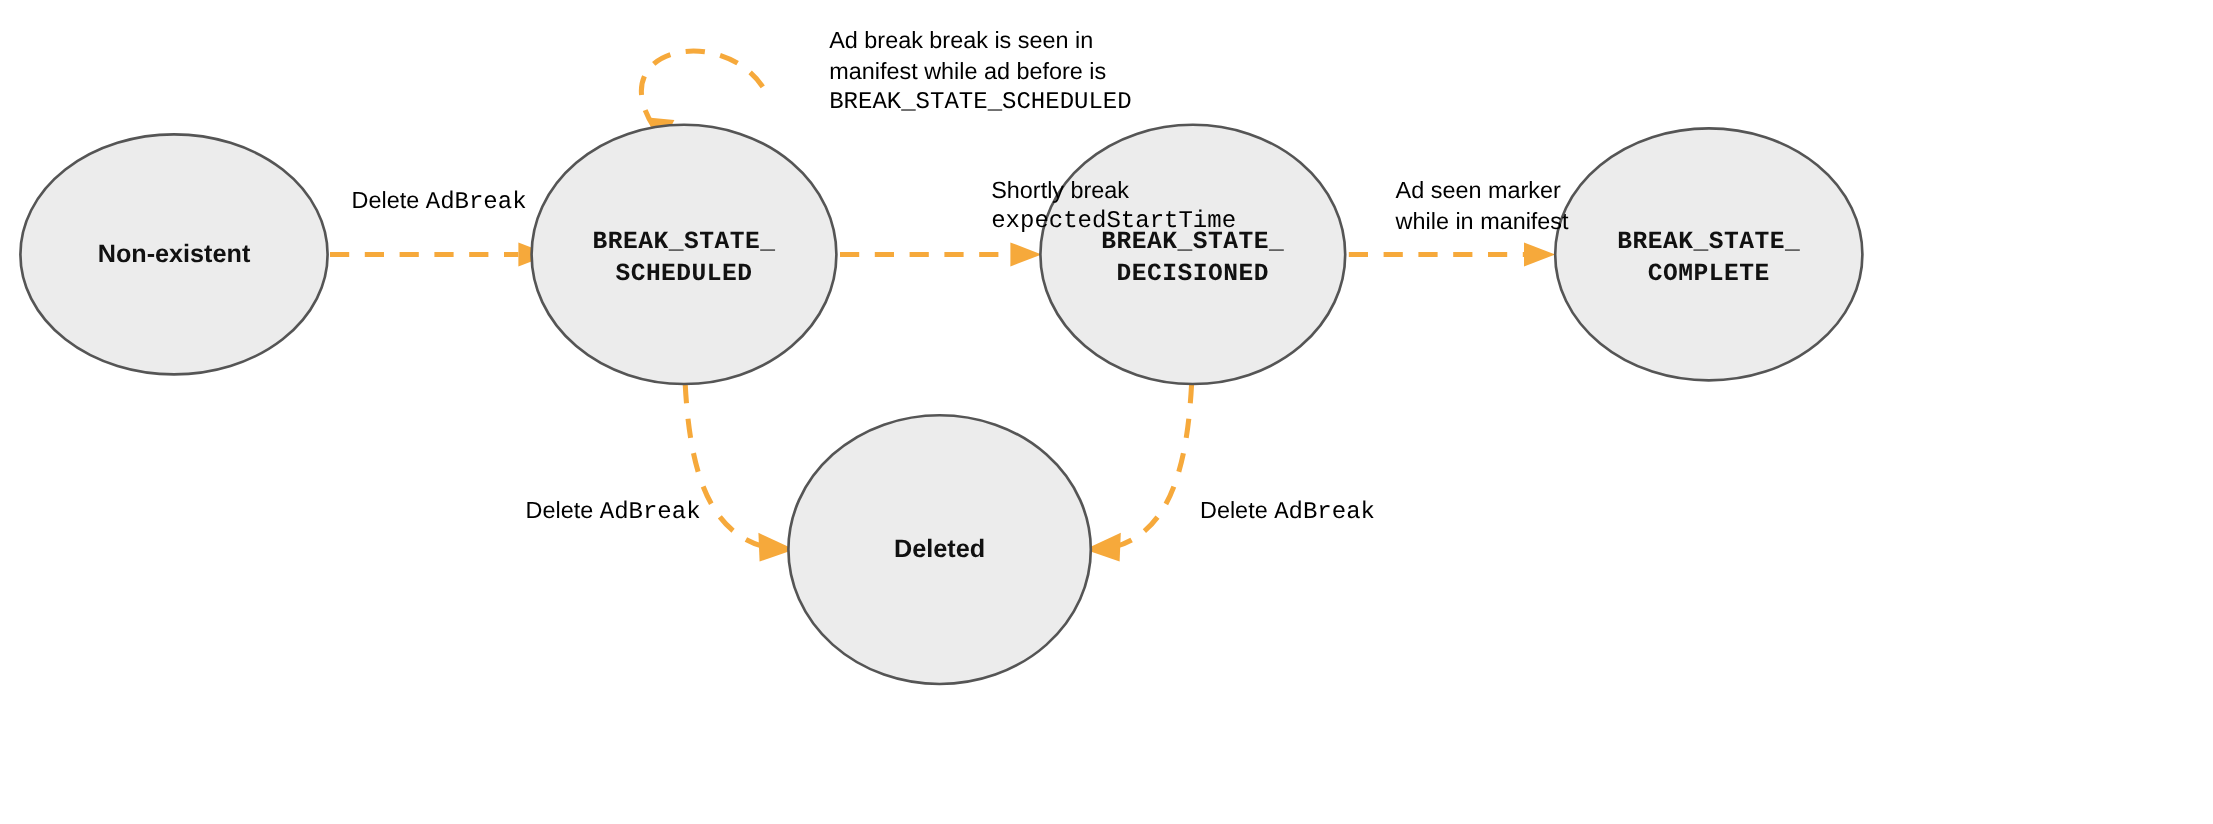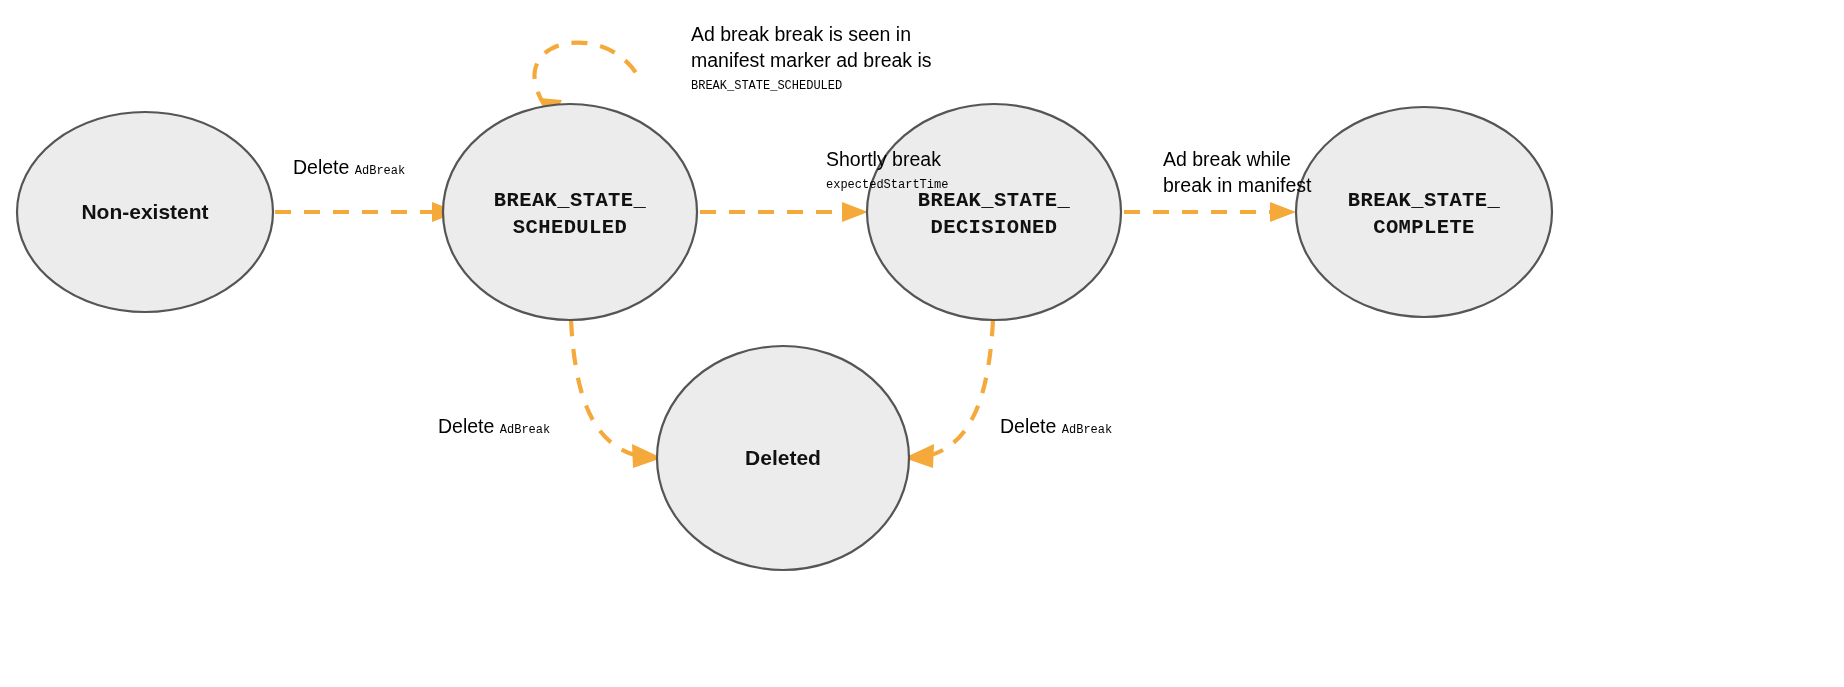--- a/index.html
+++ b/index.html
@@ -28,21 +28,21 @@
     stroke-dasharray:16 13;stroke-linecap:butt;
   }
   .arrow-head{fill:#f6a93b;}
 
   .edge-label{
     font-family:"Liberation Sans", sans-serif;
     font-size:19.5px;fill:#1a1a1a;
   }
   .edge-label .mono{
     font-family:"Liberation Mono", monospace;
-    font-size:12px;
+    font-size:20px;
   }
   .lbl-box{position:absolute;white-space:nowrap;line-height:25px;}
 </style>
 </head>
 <body>
 
 <div id="diagram-root">
 
   <svg class="canvas" viewBox="0 0 1844 687">
     <defs></defs>
@@ -105,32 +105,32 @@
       <text class="node-label" x="783" y="459">Deleted</text>
     </g>
   </svg>
 
   <div class="lbl-box edge-label" style="left:293px; top:155px;">
     <span>Delete </span><span class="mono">AdBreak</span>
   </div>
 
   <div class="lbl-box edge-label" style="left:691px; top:21px; line-height:26px;">
     <div>Ad break break is seen in</div>
-    <div>manifest marker ad break is</div>
+    <div>manifest while ad before is</div>
     <div class="mono">BREAK_STATE_SCHEDULED</div>
   </div>
 
   <div class="lbl-box edge-label" style="left:826px; top:146px; line-height:26px;">
     <div>Shortly break</div>
     <div class="mono">expectedStartTime</div>
   </div>
 
   <div class="lbl-box edge-label" style="left:1163px; top:146px; line-height:26px;">
-    <div>Ad break while</div>
-    <div>break in manifest</div>
+    <div>Ad seen marker</div>
+    <div>while in manifest</div>
   </div>
 
   <div class="lbl-box edge-label" style="left:438px; top:414px;">
     <span>Delete </span><span class="mono">AdBreak</span>
   </div>
 
   <div class="lbl-box edge-label" style="left:1000px; top:414px;">
     <span>Delete </span><span class="mono">AdBreak</span>
   </div>
 

